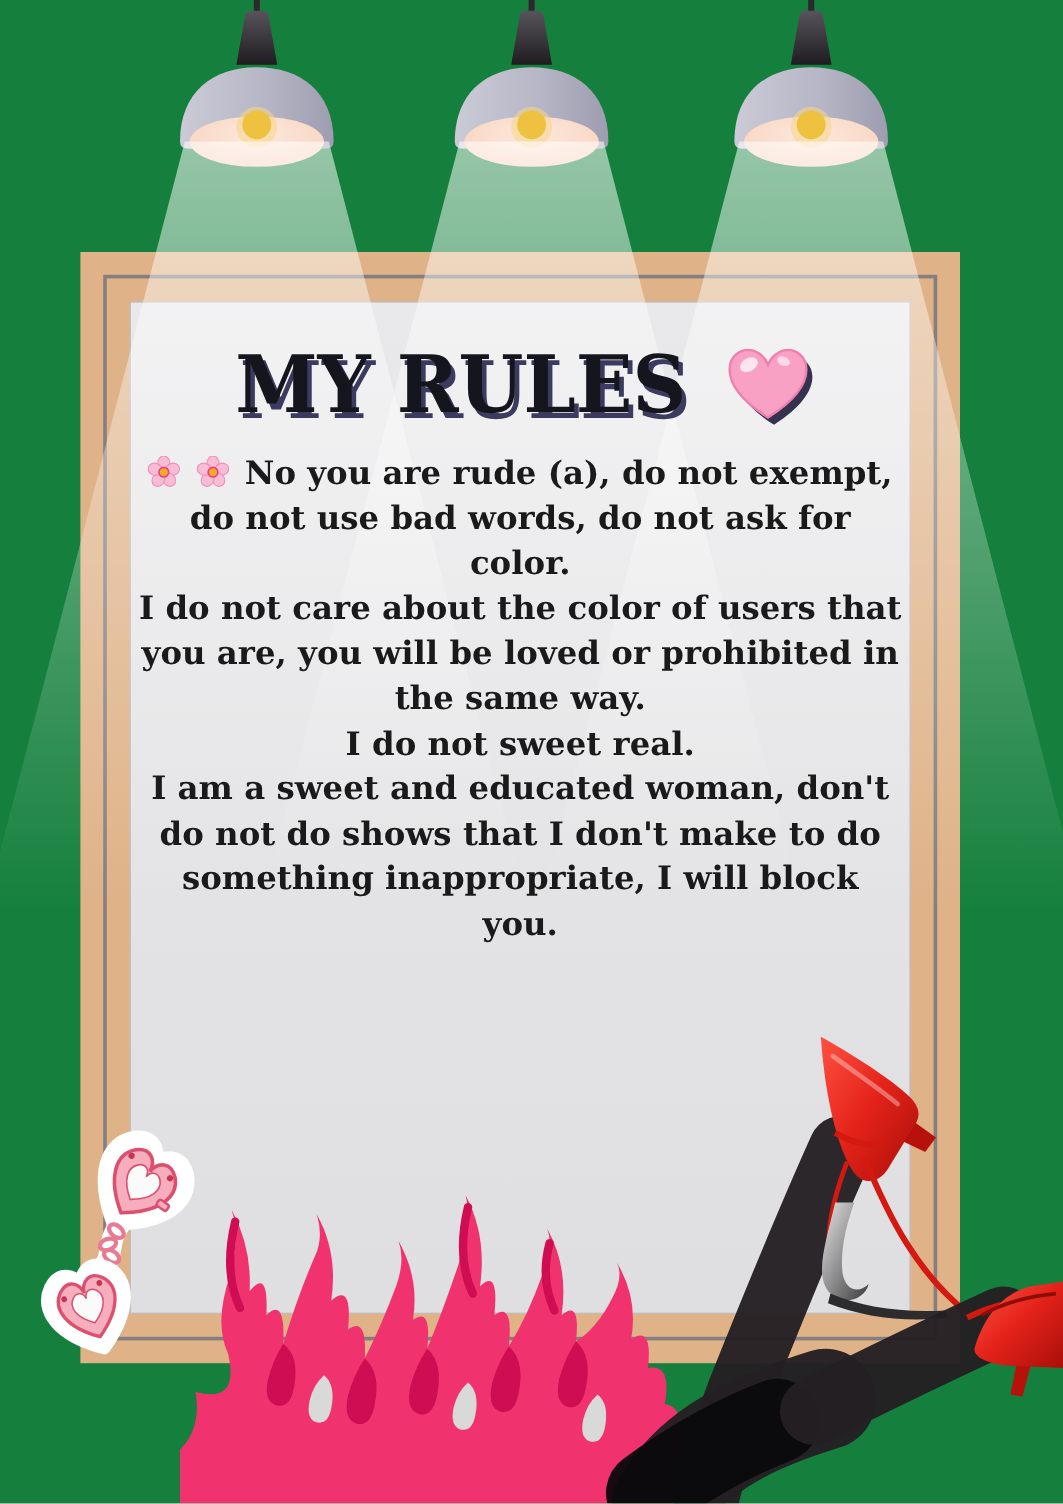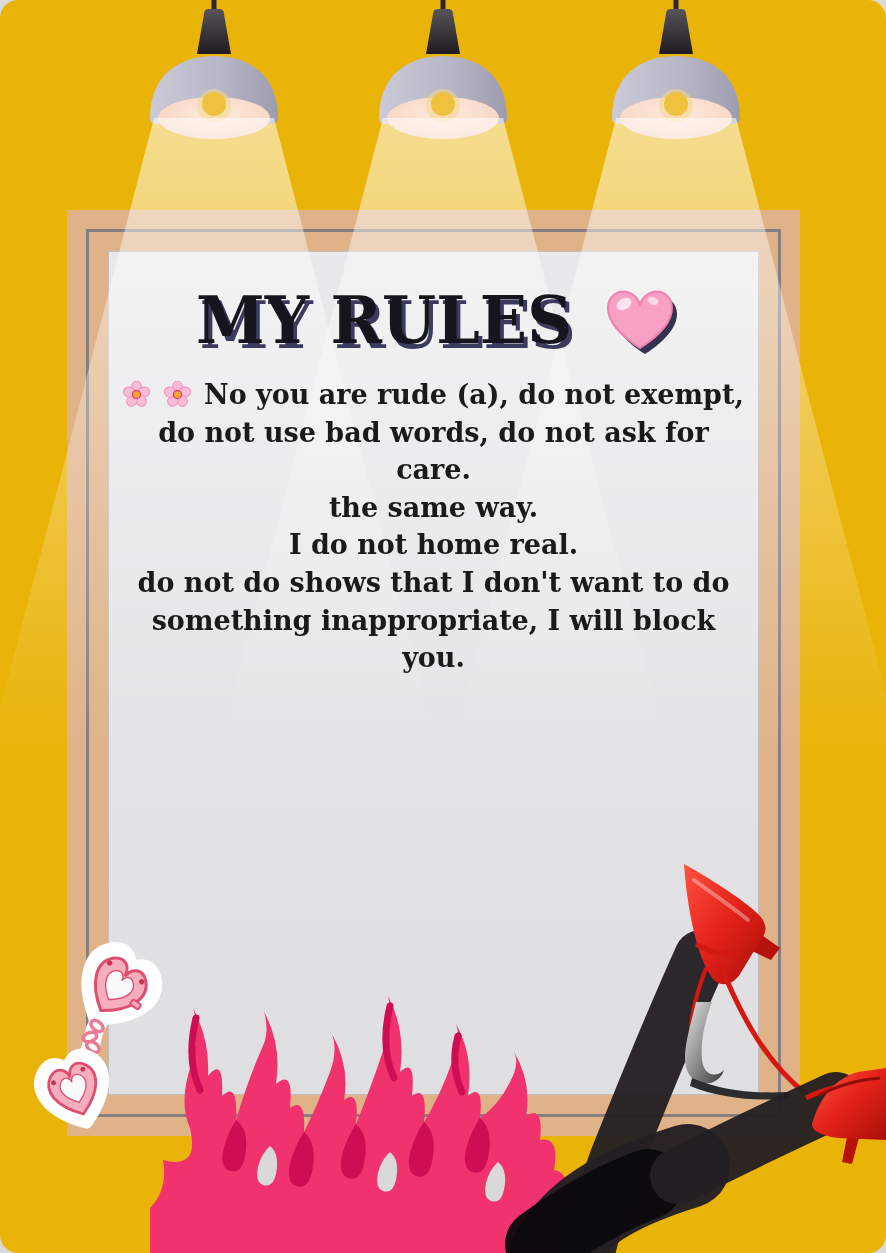--- a/index.html
+++ b/index.html
@@ -1,17 +1,17 @@
 <!DOCTYPE html>
 <html><head>
 <meta charset="utf-8">
 <style>
   html,body{margin:0;padding:0;background:#dadada;}
-  .stage{position:relative;width:886px;height:1253px;overflow:hidden;background:#eab308;
-         font-family:"DejaVu Serif", serif;border-radius:18px;}
+  .stage{position:relative;width:886px;height:1253px;overflow:hidden;background:#15803d;
+         font-family:"DejaVu Serif", serif;}
   .layer{position:absolute;left:0;top:0;width:886px;height:1253px;pointer-events:none;}
 
   
   .frame{position:absolute;left:67px;top:210px;width:733px;height:926px;background:#dfb287;}
   .frame-pinstripe{position:absolute;inset:19px;border:3px solid rgba(118,118,128,.85);}
   .board{position:absolute;inset:41px;background:linear-gradient(180deg,#e9e9eb,#dfdfe1);
          border:1px solid #bdbdc2;}
 
   
   .content{position:absolute;left:67px;top:210px;width:733px;text-align:center;}
@@ -109,24 +109,27 @@
             <ellipse cx="7.6" cy="-2.5" rx="5.2" ry="6" transform="rotate(72 7.6 -2.5)"></ellipse>
             <ellipse cx="4.7" cy="6.5" rx="5.2" ry="6" transform="rotate(144 4.7 6.5)"></ellipse>
             <ellipse cx="-4.7" cy="6.5" rx="5.2" ry="6" transform="rotate(-144 -4.7 6.5)"></ellipse>
             <ellipse cx="-7.6" cy="-2.5" rx="5.2" ry="6" transform="rotate(-72 -7.6 -2.5)"></ellipse>
           </g>
           <circle cx="0" cy="0" r="4.2" fill="#f7a82a" stroke="#e0457b" stroke-width="1.4"></circle>
         </svg>
         <span>No you are rude (a), do not exempt,</span>
       </div>
       <div class="rule-line">do not use bad words, do not ask for</div>
-      <div class="rule-line">care.</div>
+      <div class="rule-line">color.</div>
+      <div class="rule-line">I do not care about the color of users that</div>
+      <div class="rule-line">you are, you will be loved or prohibited in</div>
       <div class="rule-line">the same way.</div>
-      <div class="rule-line">I do not home real.</div>
-      <div class="rule-line">do not do shows that I don't want to do</div>
+      <div class="rule-line">I do not sweet real.</div>
+      <div class="rule-line">I am a sweet and educated woman, don't</div>
+      <div class="rule-line">do not do shows that I don't make to do</div>
       <div class="rule-line">something inappropriate, I will block</div>
       <div class="rule-line">you.</div>
     </div>
   </div>
 
   <svg class="layer" viewBox="0 0 886 1253">
     <defs>
       <linearGradient id="shoeGrad" x1="0" y1="0" x2="1" y2="1">
         <stop offset="0" stop-color="#ff5140"></stop>
           <stop offset="0.5" stop-color="#e3221a"></stop>

